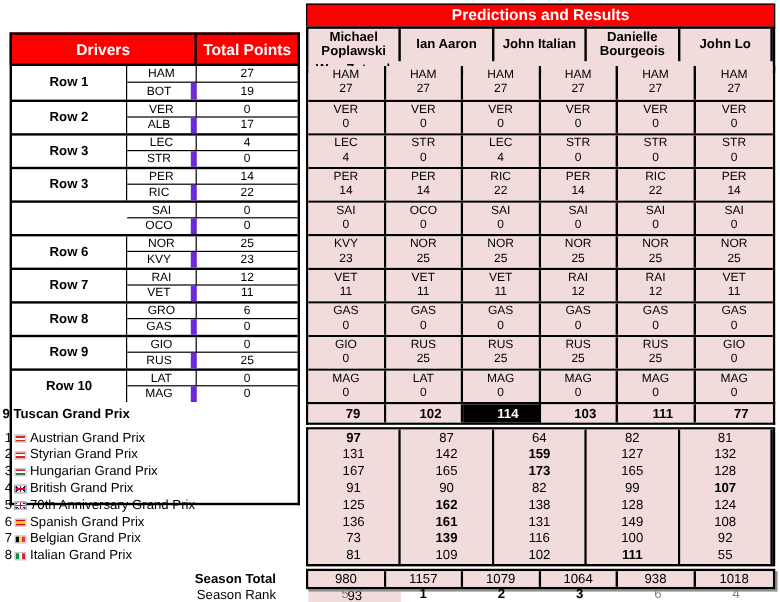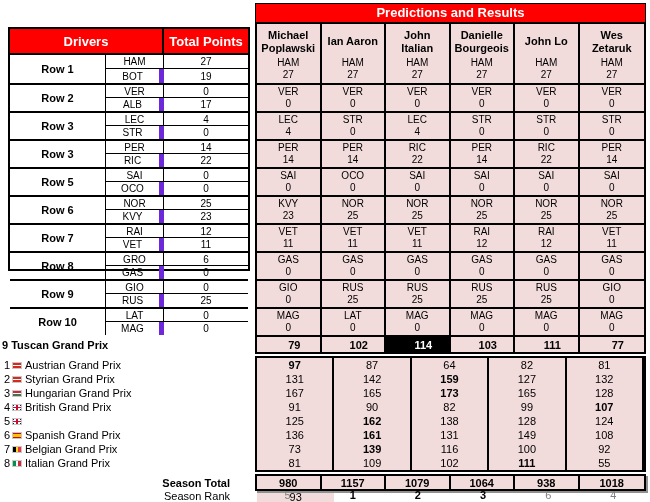--- a/index.html
+++ b/index.html
@@ -8,34 +8,34 @@
   body { width:650px; height:502px; font-family:"Liberation Sans", sans-serif; color:#000; }
   #screen { position:relative; width:650px; height:502px; background:#fff; overflow:hidden; }
   .band { position:absolute; }
 
   
   #pred-title { left:255px; top:3px; width:391px; height:20px; background:var(--red);
     border:1px solid #000; color:#fff; font-weight:bold; font-size:13px; text-align:center; line-height:18px; }
 
   
   #names-row { left:255px; top:22px; width:391px; height:39px; border:2px solid #000;
-    display:grid; grid-template-columns:repeat(6,1fr); background:var(--pink); }
+    display:grid; grid-template-columns:repeat(5,1fr); background:var(--pink); }
   .name-cell { border-right:2px solid #000; display:flex; align-items:center; justify-content:center;
     text-align:center; font-weight:bold; font-size:11px; line-height:1.12; padding:1px 2px; }
   .name-cell:last-child { border-right:none; }
 
   
   #left-header { left:8px; top:27px; width:242px; height:28px; border:2px solid #000;
     display:grid; grid-template-columns:154px 1fr; background:var(--red); }
   .lh-cell { color:#ffffff; font-weight:bold; font-size:13px; display:flex; align-items:center;
     justify-content:center; border-right:2px solid #000; }
   .lh-cell:last-child { border-right:none; }
 
   
-  #left-rows { left:8px; top:55px; width:242px; height:216px; border:2px solid #000; border-top:none; background:#fff; }
+  #left-rows { left:8px; top:55px; width:242px; height:366px; border:2px solid #000; border-top:none; background:#fff; }
   .lrow { display:grid; grid-template-columns:96px 58px 1fr; grid-template-rows:1fr 1fr; height:28px; border-top:2px solid #000; }
   .lrow:first-child { border-top:none; }
   .lcell { font-size:10px; text-align:center; display:flex; align-items:center; justify-content:center; }
   .c-label { grid-column:1; grid-row:1/3; font-weight:bold; font-size:11px; border-right:1px solid #000; }
   .c-code1 { grid-column:2; grid-row:1; border-right:1px solid #000; border-bottom:1px solid #000; }
   .c-pts1  { grid-column:3; grid-row:1; border-bottom:1px solid #000; }
   .c-code2 { grid-column:2; grid-row:2; border-right:5px solid #6d28d9; }
   .c-pts2  { grid-column:3; grid-row:2; }
 
   
@@ -78,21 +78,21 @@
     display:grid; grid-template-columns:repeat(5,1fr); }
   .rcol { border-right:2px solid #000; background:var(--pink); display:flex; flex-direction:column; }
   .rcol:last-child { border-right:none;margin-top:20px; }
   .rval { height:14px; line-height:14px; font-size:11px; text-align:center; }
   .rval.b { font-weight:bold; }
 
   
   #season-total-label { left:60px; top:477px; width:170px; text-align:right; font-weight:bold; font-size:11px; }
   #season-total-row { left:255px; top:474px; width:391px; height:17px; border:2px solid #000;
     display:grid; grid-template-columns:repeat(6,1fr); box-shadow:2px 2px 0 #909090; background:var(--pink); }
-  .stcell { border-right:2px solid #000; font-weight:bold; font-size:11px; display:flex;
+  .stcell { border-right:2px solid #000; font-weight:normal; font-size:11px; display:flex;
     align-items:center; justify-content:center; background:var(--pink); }
   .stcell:last-child { border-right:none; }
 
   
   #season-rank-label { left:60px; top:490px; width:170px; text-align:right; font-weight:normal; font-size:11px; }
   #season-rank-row { left:255px; top:489px; width:391px; height:13px; display:grid; grid-template-columns:repeat(6,1fr); }
   .rankcell { font-size:11px; text-align:center; line-height:13px; }
   .rankcell.muted { color:var(--muted); }
   .rankcell.emph { font-weight:bold; color:#000; }
 </style>
@@ -138,21 +138,20 @@
         <div class="lcell c-pts2">0</div>
       </div>
       <div class="lrow">
         <div class="lcell c-label">Row 3</div>
         <div class="lcell c-code1">PER</div>
         <div class="lcell c-pts1">14</div>
         <div class="lcell c-code2">RIC</div>
         <div class="lcell c-pts2">22</div>
       </div>
       <div class="lrow">
-        <div class="lcell c-label">Row 5</div>
         <div class="lcell c-code1">SAI</div>
         <div class="lcell c-pts1">0</div>
         <div class="lcell c-code2">OCO</div>
         <div class="lcell c-pts2">0</div>
       </div>
       <div class="lrow">
         <div class="lcell c-label">Row 6</div>
         <div class="lcell c-code1">NOR</div>
         <div class="lcell c-pts1">25</div>
         <div class="lcell c-code2">KVY</div>
@@ -477,20 +476,21 @@
         <div class="rname">Hungarian Grand Prix</div>
       </div>
       <div class="rlabel">
         <div class="rnum">4</div>
         <div class="flag flag-uk"></div>
         <div class="rname">British Grand Prix</div>
       </div>
       <div class="rlabel">
         <div class="rnum">5</div>
         <div class="flag flag-uk"></div>
+        <div class="rname">70th Anniversary Grand Prix</div>
       </div>
       <div class="rlabel">
         <div class="rnum">6</div>
         <div class="flag flag-spain"></div>
         <div class="rname">Spanish Grand Prix</div>
       </div>
       <div class="rlabel">
         <div class="rnum">7</div>
         <div class="flag flag-belgium"></div>
         <div class="rname">Belgian Grand Prix</div>

